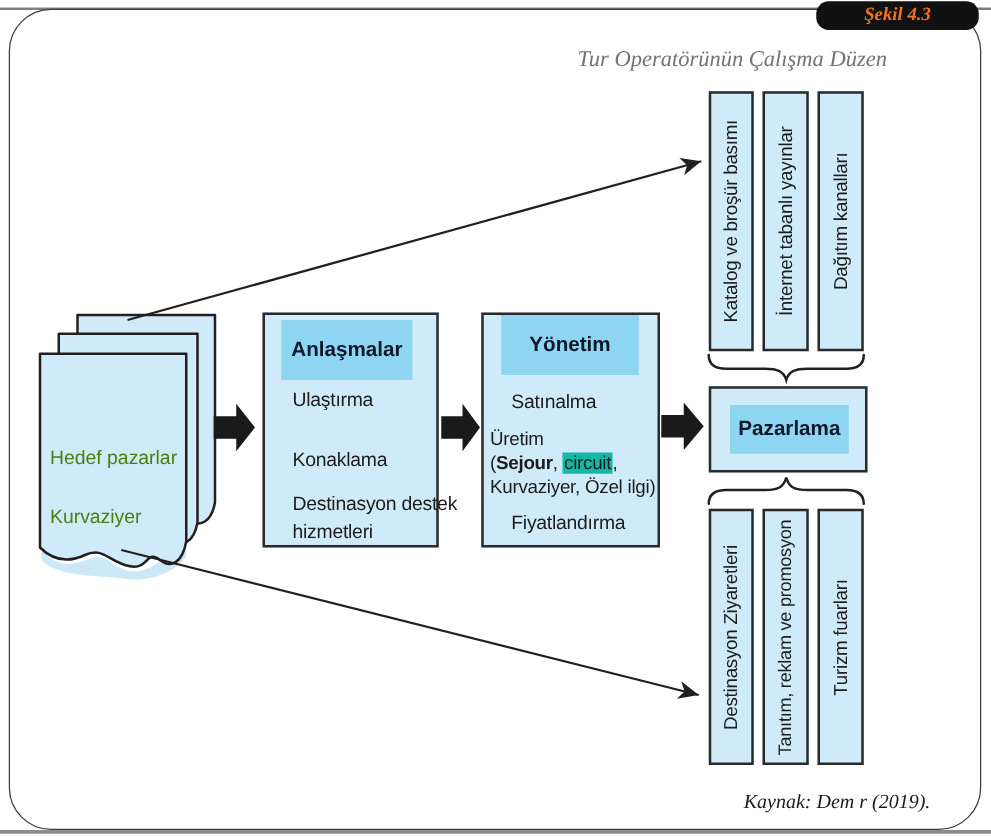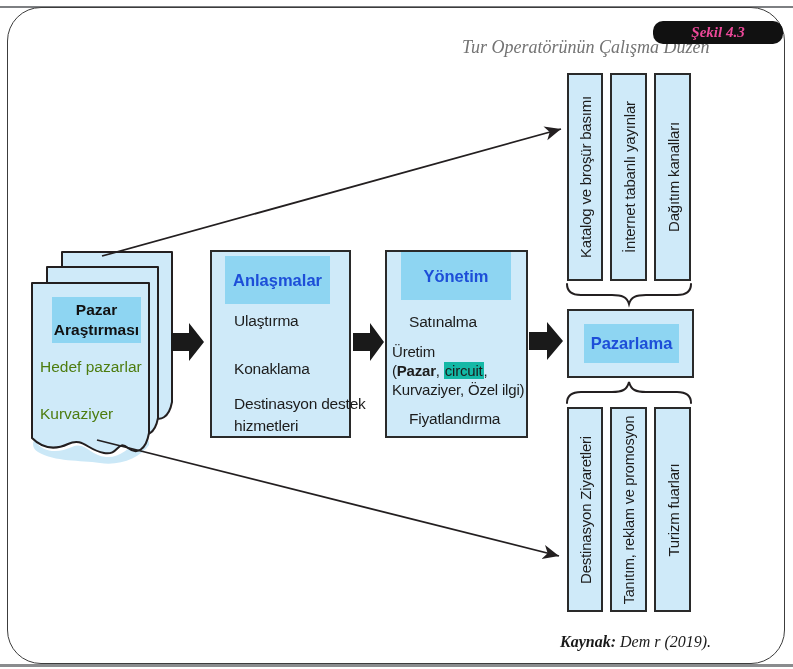--- a/index.html
+++ b/index.html
@@ -9,41 +9,41 @@
   }
   
   .rule { position:absolute; left:0; width:793px; background:#7d7f82; z-index:0; }
   
   #frame {
     position:absolute; left:7px; top:7px; width:776px; height:655px;
     border:1.4px solid #3c3c3c; border-radius:34px; z-index:0; background:#fff;
   }
   #badge {
     position:absolute; left:653px; top:1px; width:130px; height:23px; z-index:3;
-    background:#111111; border-radius:10px; color:#ec4899;
+    background:#111111; border-radius:10px; color:#f97316;
     font-family:"Liberation Serif", serif; font-style:italic; font-weight:bold;
-    font-size:15px; display:flex; align-items:center; justify-content:center;margin-top:20px;
+    font-size:15px; display:flex; align-items:center; justify-content:center;
   }
   #fig-title {
     position:absolute; left:462px; top:37px; z-index:2; color:#737373;
     font-family:"Liberation Serif", serif; font-style:italic; font-size:18px; white-space:nowrap;
   }
   #source-line {
     position:absolute; left:560px; top:633px; z-index:2; color:#1a1a1a;
     font-family:"Liberation Serif", serif; font-style:italic; font-size:16px; white-space:nowrap;
   }
-  #source-line b { font-weight:bold; }
+  #source-line b { font-weight:normal;margin-left:35px; }
   #diagram-svg { position:absolute; left:0; top:0; z-index:1; }
 
   .bluebox {
     position:absolute; background:#cfeaf9; border:2px solid #2a2a2a;
     box-sizing:border-box; z-index:2;
   }
   .hdr {
-    position:absolute; background:#8ed5f2; color:#1d4ed8;
+    position:absolute; background:#8ed5f2; color:#0f172a;
     font-weight:bold; font-size:16.5px; text-align:center; box-sizing:border-box;
     white-space:nowrap;
   }
   .item {
     position:absolute; left:22px; color:#1c1c1c; font-size:15.5px;
     line-height:21px; white-space:nowrap; letter-spacing:-0.2px;
   }
   .hl { background:#14b8a6; padding:0 1px; }
   .vbox {
     position:absolute; background:#cfeaf9; border:2px solid #2a2a2a;
@@ -90,35 +90,34 @@
     <line x1="97" y1="440" x2="559" y2="556" stroke="#231f20" stroke-width="1.8" marker-end="url(#ah)"></line>
 
     <polygon points="171,333 189,333 189,323 204,342 189,361 189,351 171,351" fill="#1a1a1a"></polygon>
     <polygon points="353,333 370,333 370,323 384,342 370,361 370,351 353,351" fill="#1a1a1a"></polygon>
     <polygon points="529,332 547,332 547,322 563,341 547,360 547,350 529,350" fill="#1a1a1a"></polygon>
 
     <path d="M567,284 C567,292 572,295 581,295 L612,295 C622,295 627,297 629,304 C631,297 636,295 646,295 L677,295 C686,295 691,292 691,284" fill="none" stroke="#231f20" stroke-width="2" stroke-linecap="round"></path>
     <path d="M567,403 C567,395 572,392 581,392 L612,392 C622,392 627,390 629,382 C631,390 636,392 646,392 L677,392 C686,392 691,395 691,403" fill="none" stroke="#231f20" stroke-width="2" stroke-linecap="round"></path>
   </svg>
 
-  <div id="stack-header">Pazar Araştırması</div>
   <div class="stacktext" style="left:40px;top:358px">Hedef pazarlar</div>
   <div class="stacktext" style="left:40px;top:405px">Kurvaziyer</div>
 
   <div class="bluebox" style="left:210px;top:250px;width:141px;height:188px">
     <div class="hdr" style="left:13px;top:4px;width:105px;height:48px;line-height:48px">Anlaşmalar</div>
     <div class="item" style="top:58px">Ulaştırma</div>
     <div class="item" style="top:106px">Konaklama</div>
     <div class="item" style="top:141px;line-height:22px"><span>Destinasyon destek</span><br><span>hizmetleri</span></div>
   </div>
 
   <div class="bluebox" style="left:385px;top:250px;width:143px;height:188px">
     <div class="hdr" style="left:14px;top:0;width:110px;height:48px;line-height:48px">Yönetim</div>
     <div class="item" style="top:59px">Satınalma</div>
-    <div class="item" style="top:90px;line-height:19px;font-size:15px;left:5px"><span>Üretim</span><br><span>(</span><b>Pazar</b><span>, </span><span class="hl">circuit</span><span>,</span><br><span>Kurvaziyer, Özel ilgi)</span></div>
+    <div class="item" style="top:90px;line-height:19px;font-size:15px;left:5px"><span>Üretim</span><br><span>(</span><b>Sejour</b><span>, </span><span class="hl">circuit</span><span>,</span><br><span>Kurvaziyer, Özel ilgi)</span></div>
     <div class="item" style="top:156px">Fiyatlandırma</div>
   </div>
 
   <div class="bluebox" style="left:567px;top:309px;width:127px;height:69px">
     <div class="hdr" style="left:15px;top:13px;width:95px;height:39px;line-height:39px">Pazarlama</div>
   </div>
 
   <div class="vbox" style="left:567px;top:73px;width:36px;height:208px">
     <span class="vlabel">Katalog ve broşür basımı</span>
   </div>

